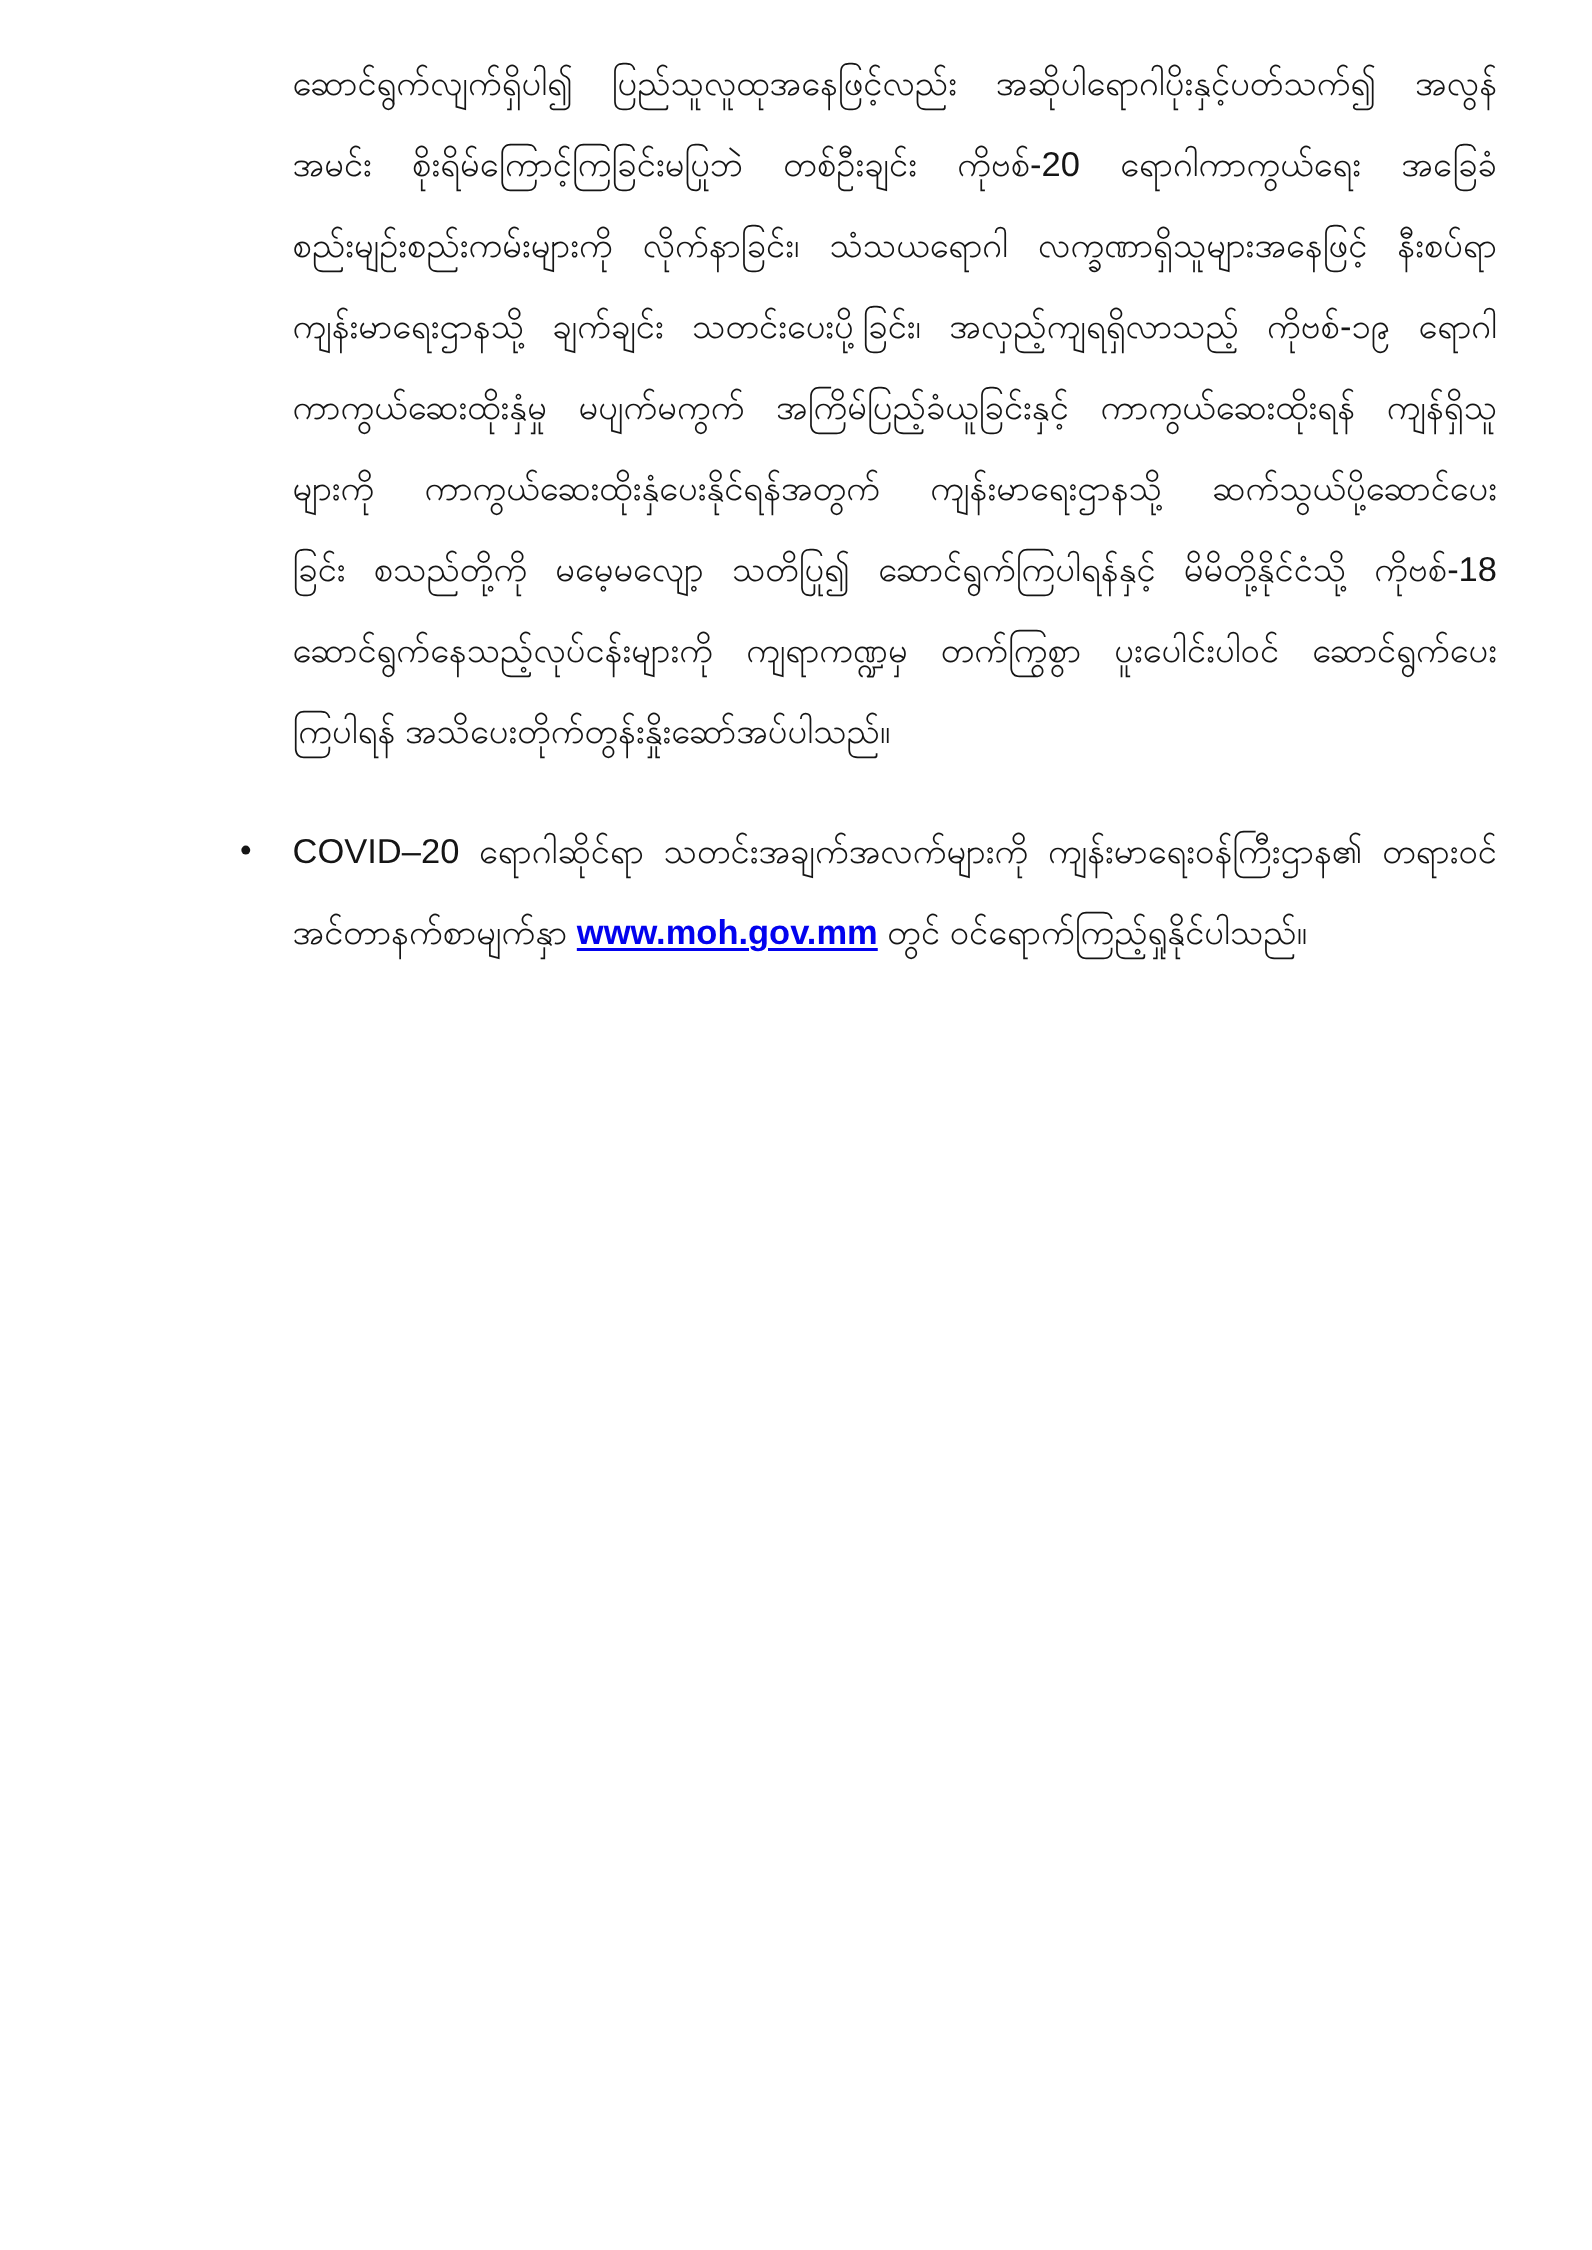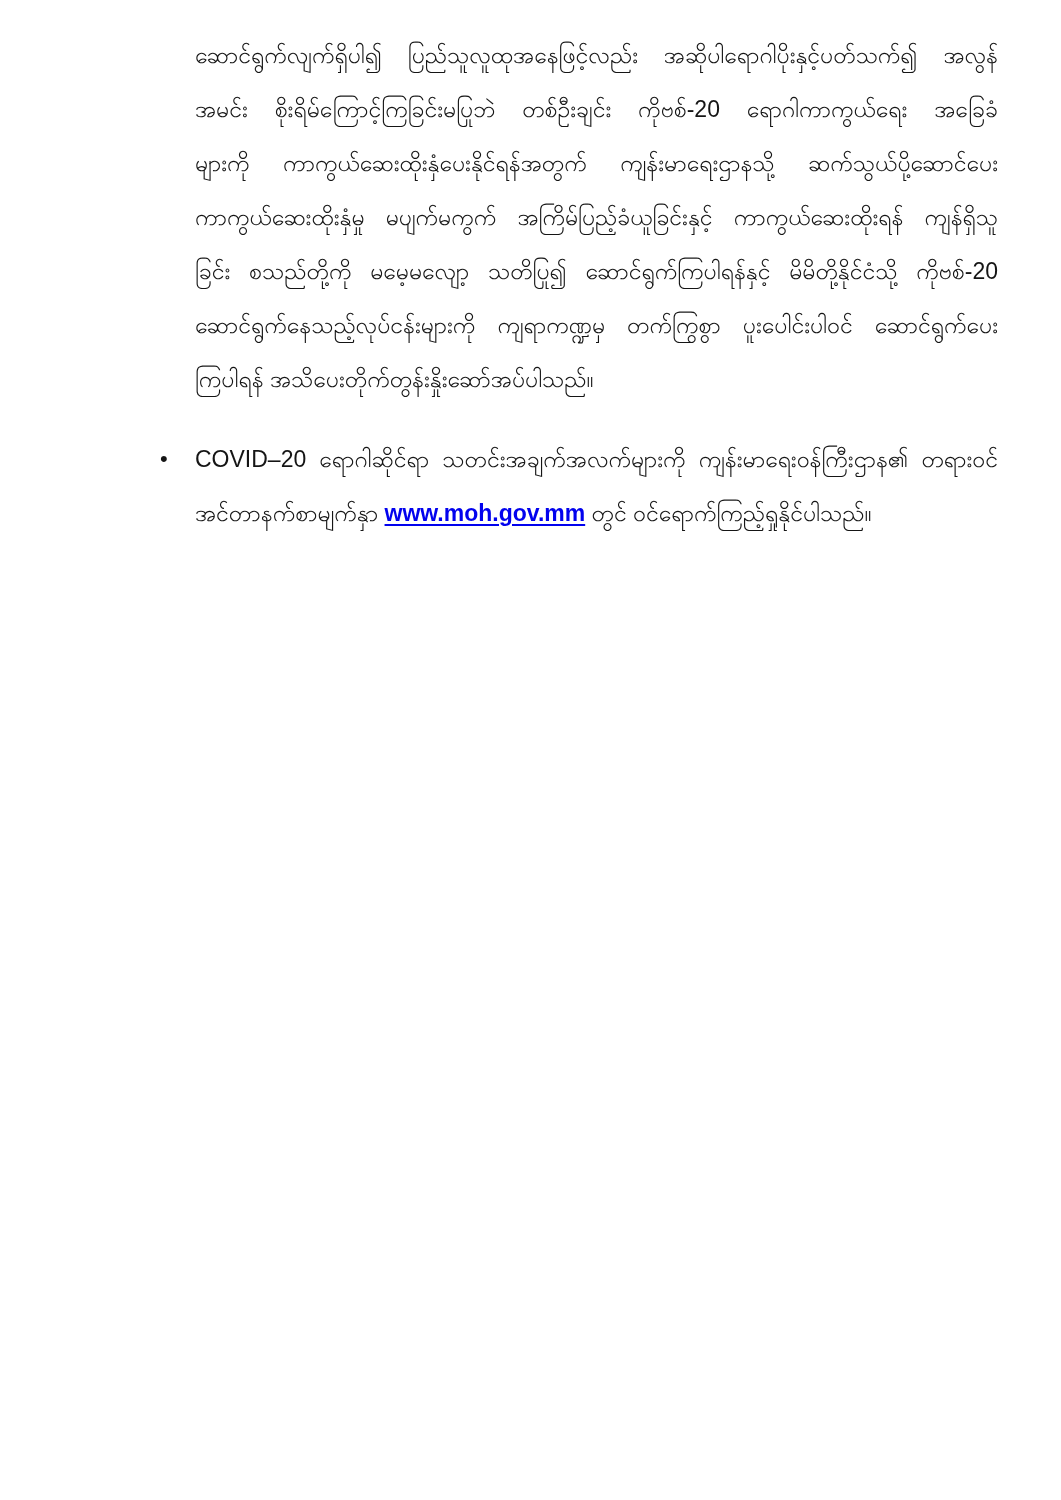--- a/index.html
+++ b/index.html
@@ -65,23 +65,25 @@
 </style>
 </head>
 <body>
 
 <div class="page">
   <div class="content">
 
     <div>
       <div class="line just">ဆောင်ရွက်လျက်ရှိပါ၍ ပြည်သူလူထုအနေဖြင့်လည်း အဆိုပါရောဂါပိုးနှင့်ပတ်သက်၍ အလွန်</div>
       <div class="line just">အမင်း စိုးရိမ်ကြောင့်ကြခြင်းမပြုဘဲ တစ်ဦးချင်း ကိုဗစ်-20 ရောဂါကာကွယ်ရေး အခြေခံ</div>
+      <div class="line just">စည်းမျဉ်းစည်းကမ်းများကို လိုက်နာခြင်း၊ သံသယရောဂါ လက္ခဏာရှိသူများအနေဖြင့် နီးစပ်ရာ</div>
+      <div class="line just">ကျန်းမာရေးဌာနသို့ ချက်ချင်း သတင်းပေးပို့ခြင်း၊ အလှည့်ကျရရှိလာသည့် ကိုဗစ်-၁၉ ရောဂါ</div>
+      <div class="line just">ကာကွယ်ဆေးထိုးနှံမှု မပျက်မကွက် အကြိမ်ပြည့်ခံယူခြင်းနှင့် ကာကွယ်ဆေးထိုးရန် ကျန်ရှိသူ</div>
       <div class="line just">များကို ကာကွယ်ဆေးထိုးနှံပေးနိုင်ရန်အတွက် ကျန်းမာရေးဌာနသို့ ဆက်သွယ်ပို့ဆောင်ပေး</div>
-      <div class="line just">ကာကွယ်ဆေးထိုးနှံမှု မပျက်မကွက် အကြိမ်ပြည့်ခံယူခြင်းနှင့် ကာကွယ်ဆေးထိုးရန် ကျန်ရှိသူ</div>
-      <div class="line just">ခြင်း စသည်တို့ကို မမေ့မလျော့ သတိပြု၍ ဆောင်ရွက်ကြပါရန်နှင့် မိမိတို့နိုင်ငံသို့ ကိုဗစ်-20</div>
+      <div class="line just">ခြင်း စသည်တို့ကို မမေ့မလျော့ သတိပြု၍ ဆောင်ရွက်ကြပါရန်နှင့် မိမိတို့နိုင်ငံသို့ ကိုဗစ်-18</div>
       <div class="line just">ဆောင်ရွက်နေသည့်လုပ်ငန်းများကို ကျရာကဏ္ဍမှ တက်ကြွစွာ ပူးပေါင်းပါဝင် ဆောင်ရွက်ပေး</div>
       <div class="line last">ကြပါရန် အသိပေးတိုက်တွန်းနှိုးဆော်အပ်ပါသည်။</div>
     </div>
 
     <div class="bullet-item">
       <span class="bullet-marker">•</span>
       <div class="line just">COVID–20 ရောဂါဆိုင်ရာ သတင်းအချက်အလက်များကို ကျန်းမာရေးဝန်ကြီးဌာန၏ တရားဝင်</div>
       <div class="line last">
         <span>အင်တာနက်စာမျက်နှာ</span>
         <a class="link">www.moh.gov.mm</a>

